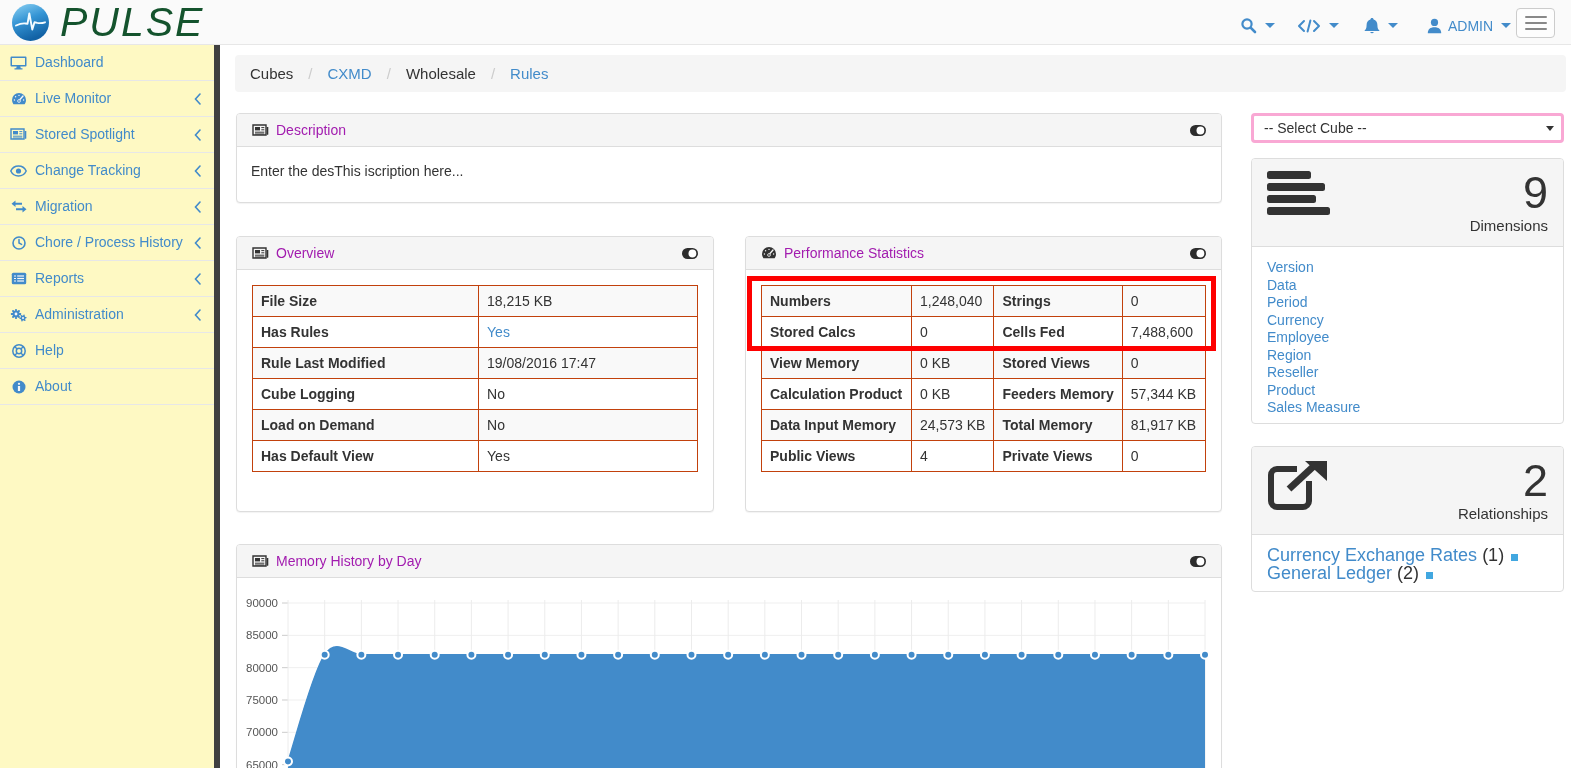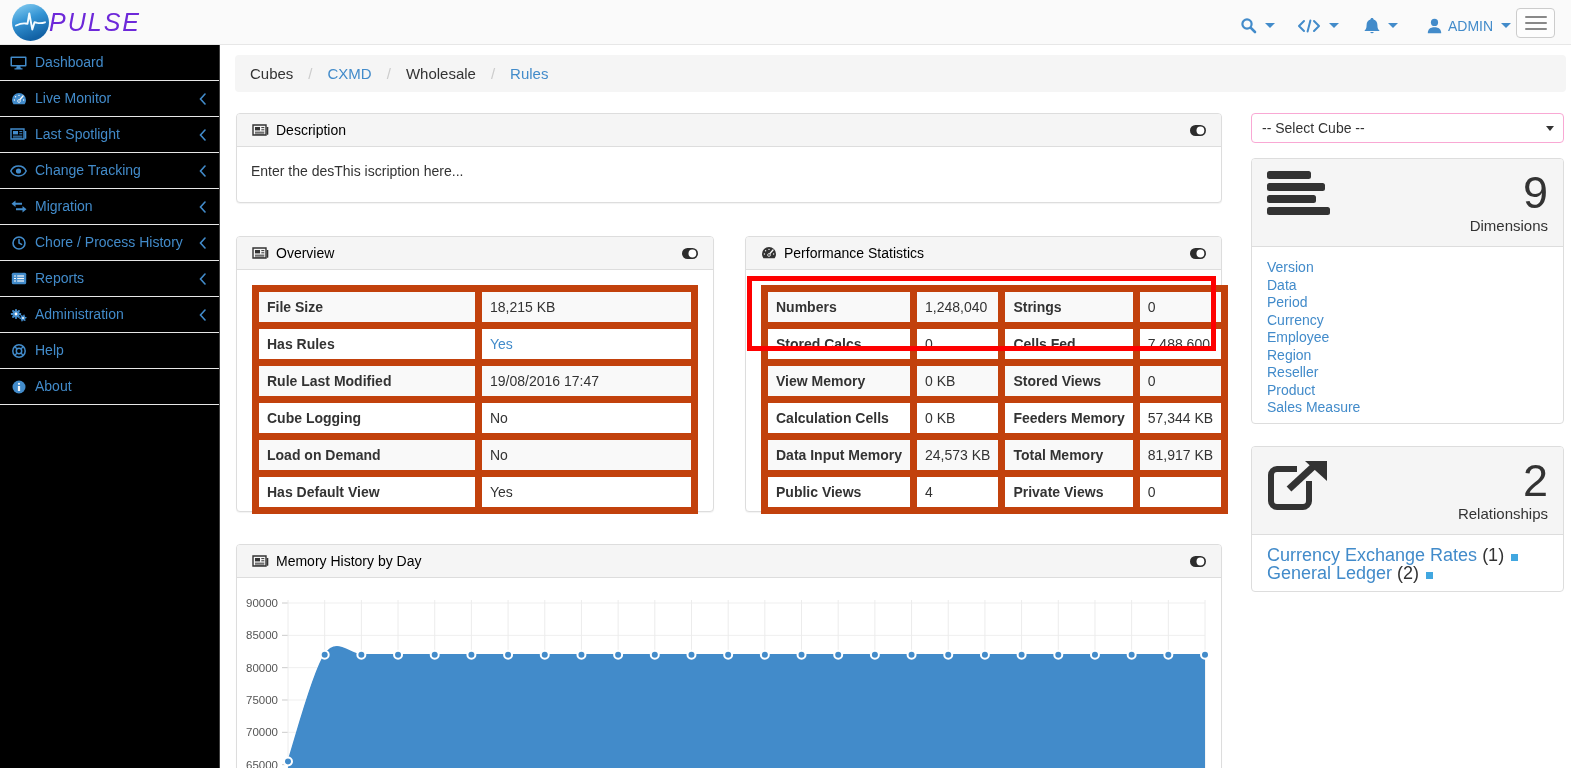--- a/index.html
+++ b/index.html
@@ -5,86 +5,86 @@
   * { margin:0; padding:0; box-sizing:border-box; }
   html,body { width:1571px; height:768px; overflow:hidden; background:#fff;
     font-family:"Liberation Sans", sans-serif; font-size:14px; color:#333; }
   a { text-decoration:none; }
 
   
   .navbar { position:absolute; left:0; top:0; width:1571px; height:45px;
     background:#fafafa; border-bottom:1px solid #e7e7e7; z-index:20; }
   .brand { position:absolute; left:12px; top:4px; display:flex; align-items:center; }
   .brand-logo { width:37px; height:37px; display:block; }
-  .brand-text { font-size:25px; font-style:italic; color:#6d28d9;
+  .brand-text { margin-left:11px; font-size:41px; font-style:italic; color:#14532d;
     letter-spacing:2px; line-height:37px; }
   .nav-item { position:absolute; top:0; height:51px; display:flex; align-items:center;
     color:#428bca; cursor:pointer; }
   .caret { display:inline-block; width:0; height:0; border-left:5px solid transparent;
     border-right:5px solid transparent; border-top:5px solid #428bca; margin-left:8px; }
   .nav-user-label { font-size:14px; margin-left:6px; color:#428bca; }
   .hamburger { position:absolute; left:1516px; top:8px; width:39px; height:30px;
     border:1px solid #ccc; border-radius:4px; background:#fdfdfd; cursor:pointer;
     display:flex; flex-direction:column; justify-content:center; align-items:center; gap:4px; }
   .hamburger .bar { width:22px; height:2px; background:#888; border-radius:1px; }
 
   
   .sidebar { position:absolute; left:0; top:45px; width:220px; height:723px;
-    background:#000000; border-right:1px solid #404040; z-index:10; }
+    background:#fef9c3; border-right:6px solid #404040; z-index:10; }
   .side-item { height:36px; line-height:35px; border-bottom:1px solid #e7e7e7;
     color:#428bca; padding-left:10px; position:relative; display:flex; align-items:center;
     cursor:pointer; font-size:14px; }
   .side-item .sicon { width:17px; display:inline-flex; justify-content:center; margin-right:8px; flex:none; }
   .side-item .chev { position:absolute; right:13px; top:12px; line-height:0; }
 
   
   .main { position:absolute; left:220px; top:45px; width:1351px; height:723px; background:#fff; }
 
   .breadcrumb { position:absolute; left:235px; top:55px; width:1331px; height:37px;
     background:#f5f5f5; border-radius:4px; display:flex; align-items:center;
     padding-left:15px; font-size:15px;gap:8px; }
   .breadcrumb .sep { color:#ccc; margin:0 7px; }
   .bc-link { color:#428bca; cursor:pointer; }
   .bc-plain { color:#333; }
 
   .panel { position:absolute; background:#fff; border:1px solid #ddd; border-radius:4px;
     box-shadow:0 1px 1px rgba(0,0,0,.05); }
   .panel-heading { height:33px; background:#f5f5f5; border-bottom:1px solid #ddd;
     border-radius:3px 3px 0 0; display:flex; align-items:center; padding:0 15px;
-    font-size:14px; color:#000000; }
+    font-size:14px; color:#a21caf; }
   .panel-heading .hicon { display:inline-flex; margin-right:7px; color:#333; }
   .toggle { margin-left:auto; display:inline-flex; cursor:pointer; }
 
   #panel-description { left:236px; top:113px; width:986px; height:90px; }
   #panel-description .panel-body { padding:16px 14px; font-size:14px; color:#333; }
 
   #panel-overview { left:236px; top:236px; width:478px; height:276px; }
   #panel-performance { left:745px; top:236px; width:477px; height:276px; }
   .panel-body-table { padding:15px; }
   table.kv { width:100%; border-collapse:collapse; font-size:14px; }
-  table.kv td { border:7px solid #c2410c; padding:5px 8px; line-height:20px; height:31px; white-space:nowrap; }
+  table.kv td { border:1px solid #c2410c; padding:5px 8px; line-height:20px; height:31px; white-space:nowrap; }
   table.kv tr:nth-child(odd) td { background:#f9f9f9; }
   table.kv td.k { font-weight:bold; }
   #panel-overview td.k { width:50.8%; }
   #panel-performance td.k1 { width:34%; }
   #panel-performance td.v1 { width:18.6%; }
   #panel-performance td.k2 { width:28.4%; }
   #panel-performance td.v2 { width:19%; }
   .link-blue { color:#428bca; cursor:pointer; }
 
   #panel-memory { left:236px; top:544px; width:986px; height:300px; }
   #chart { display:block; }
 
   
   .annotation-rect { position:absolute; left:747px; top:276px; width:469px; height:75px;
     border:5px solid #fe0000; z-index:30; pointer-events:none; }
 
   
   .cube-select-wrap { position:absolute; left:1251px; top:113px; width:313px; height:30px; }
-  .cube-select { width:100%; height:30px; border:1px solid #f9a8d4; border-radius:4px;
+  .cube-select { width:100%; height:30px; border:3px solid #f9a8d4; border-radius:4px;
     background:#fff; font-size:14px; color:#333; padding:0 10px;
     -webkit-appearance:none; appearance:none; font-family:"Liberation Sans",sans-serif; }
   .cube-select-wrap .sel-caret { position:absolute; right:10px; top:13px; width:0; height:0;
     border-left:4px solid transparent; border-right:4px solid transparent;
     border-top:5px solid #333; pointer-events:none; }
 
   .stat-card { position:absolute; left:1251px; width:313px; background:#fff;
     border:1px solid #ddd; border-radius:4px; }
   .stat-head { background:#f5f5f5; border-bottom:1px solid #ddd; border-radius:3px 3px 0 0;
     padding:12px 15px; display:flex; }
@@ -198,21 +198,21 @@
           <path d="M14.7 3 h1.6 v7.4 a1.4 1.4 0 0 1 -1.6 0 z" fill="#428bca"></path>
           <rect x="3" y="3" width="5" height="3.4" fill="#428bca"></rect>
           <g stroke="#428bca" stroke-width="1">
             <line x1="9.3" y1="3.6" x2="12.3" y2="3.6"></line>
             <line x1="9.3" y1="5.8" x2="12.3" y2="5.8"></line>
             <line x1="3" y1="8.2" x2="12.3" y2="8.2"></line>
             <line x1="3" y1="10" x2="12.3" y2="10"></line>
           </g>
         </svg>
     </span>
-    <span>Last Spotlight</span>
+    <span>Stored Spotlight</span>
     <span class="chev"><svg width="7" height="12" viewBox="0 0 7 12">
           <polyline points="6,1 1.5,6 6,11" fill="none" stroke="#428bca" stroke-width="1.6" stroke-linecap="round"></polyline>
         </svg></span>
   </div>
   <div class="side-item">
     <span class="sicon">
       <svg width="17" height="12" viewBox="0 0 17 12">
           <path d="M8.5 1 C12 1 14.8 3 16.2 6 C14.8 9 12 11 8.5 11 C5 11 2.2 9 0.8 6 C2.2 3 5 1 8.5 1 Z" fill="none" stroke="#428bca" stroke-width="1.5"></path>
           <circle cx="8.5" cy="6" r="2.6" fill="#428bca"></circle>
         </svg>
@@ -453,21 +453,21 @@
             <td class="k k2">Cells Fed</td>
             <td class="v2">7,488,600</td>
           </tr>
         <tr>
             <td class="k k1">View Memory</td>
             <td class="v1">0 KB</td>
             <td class="k k2">Stored Views</td>
             <td class="v2">0</td>
           </tr>
         <tr>
-            <td class="k k1">Calculation Cells</td>
+            <td class="k k1">Calculation Product</td>
             <td class="v1">0 KB</td>
             <td class="k k2">Feeders Memory</td>
             <td class="v2">57,344 KB</td>
           </tr>
         <tr>
             <td class="k k1">Data Input Memory</td>
             <td class="v1">24,573 KB</td>
             <td class="k k2">Total Memory</td>
             <td class="v2">81,917 KB</td>
           </tr>

